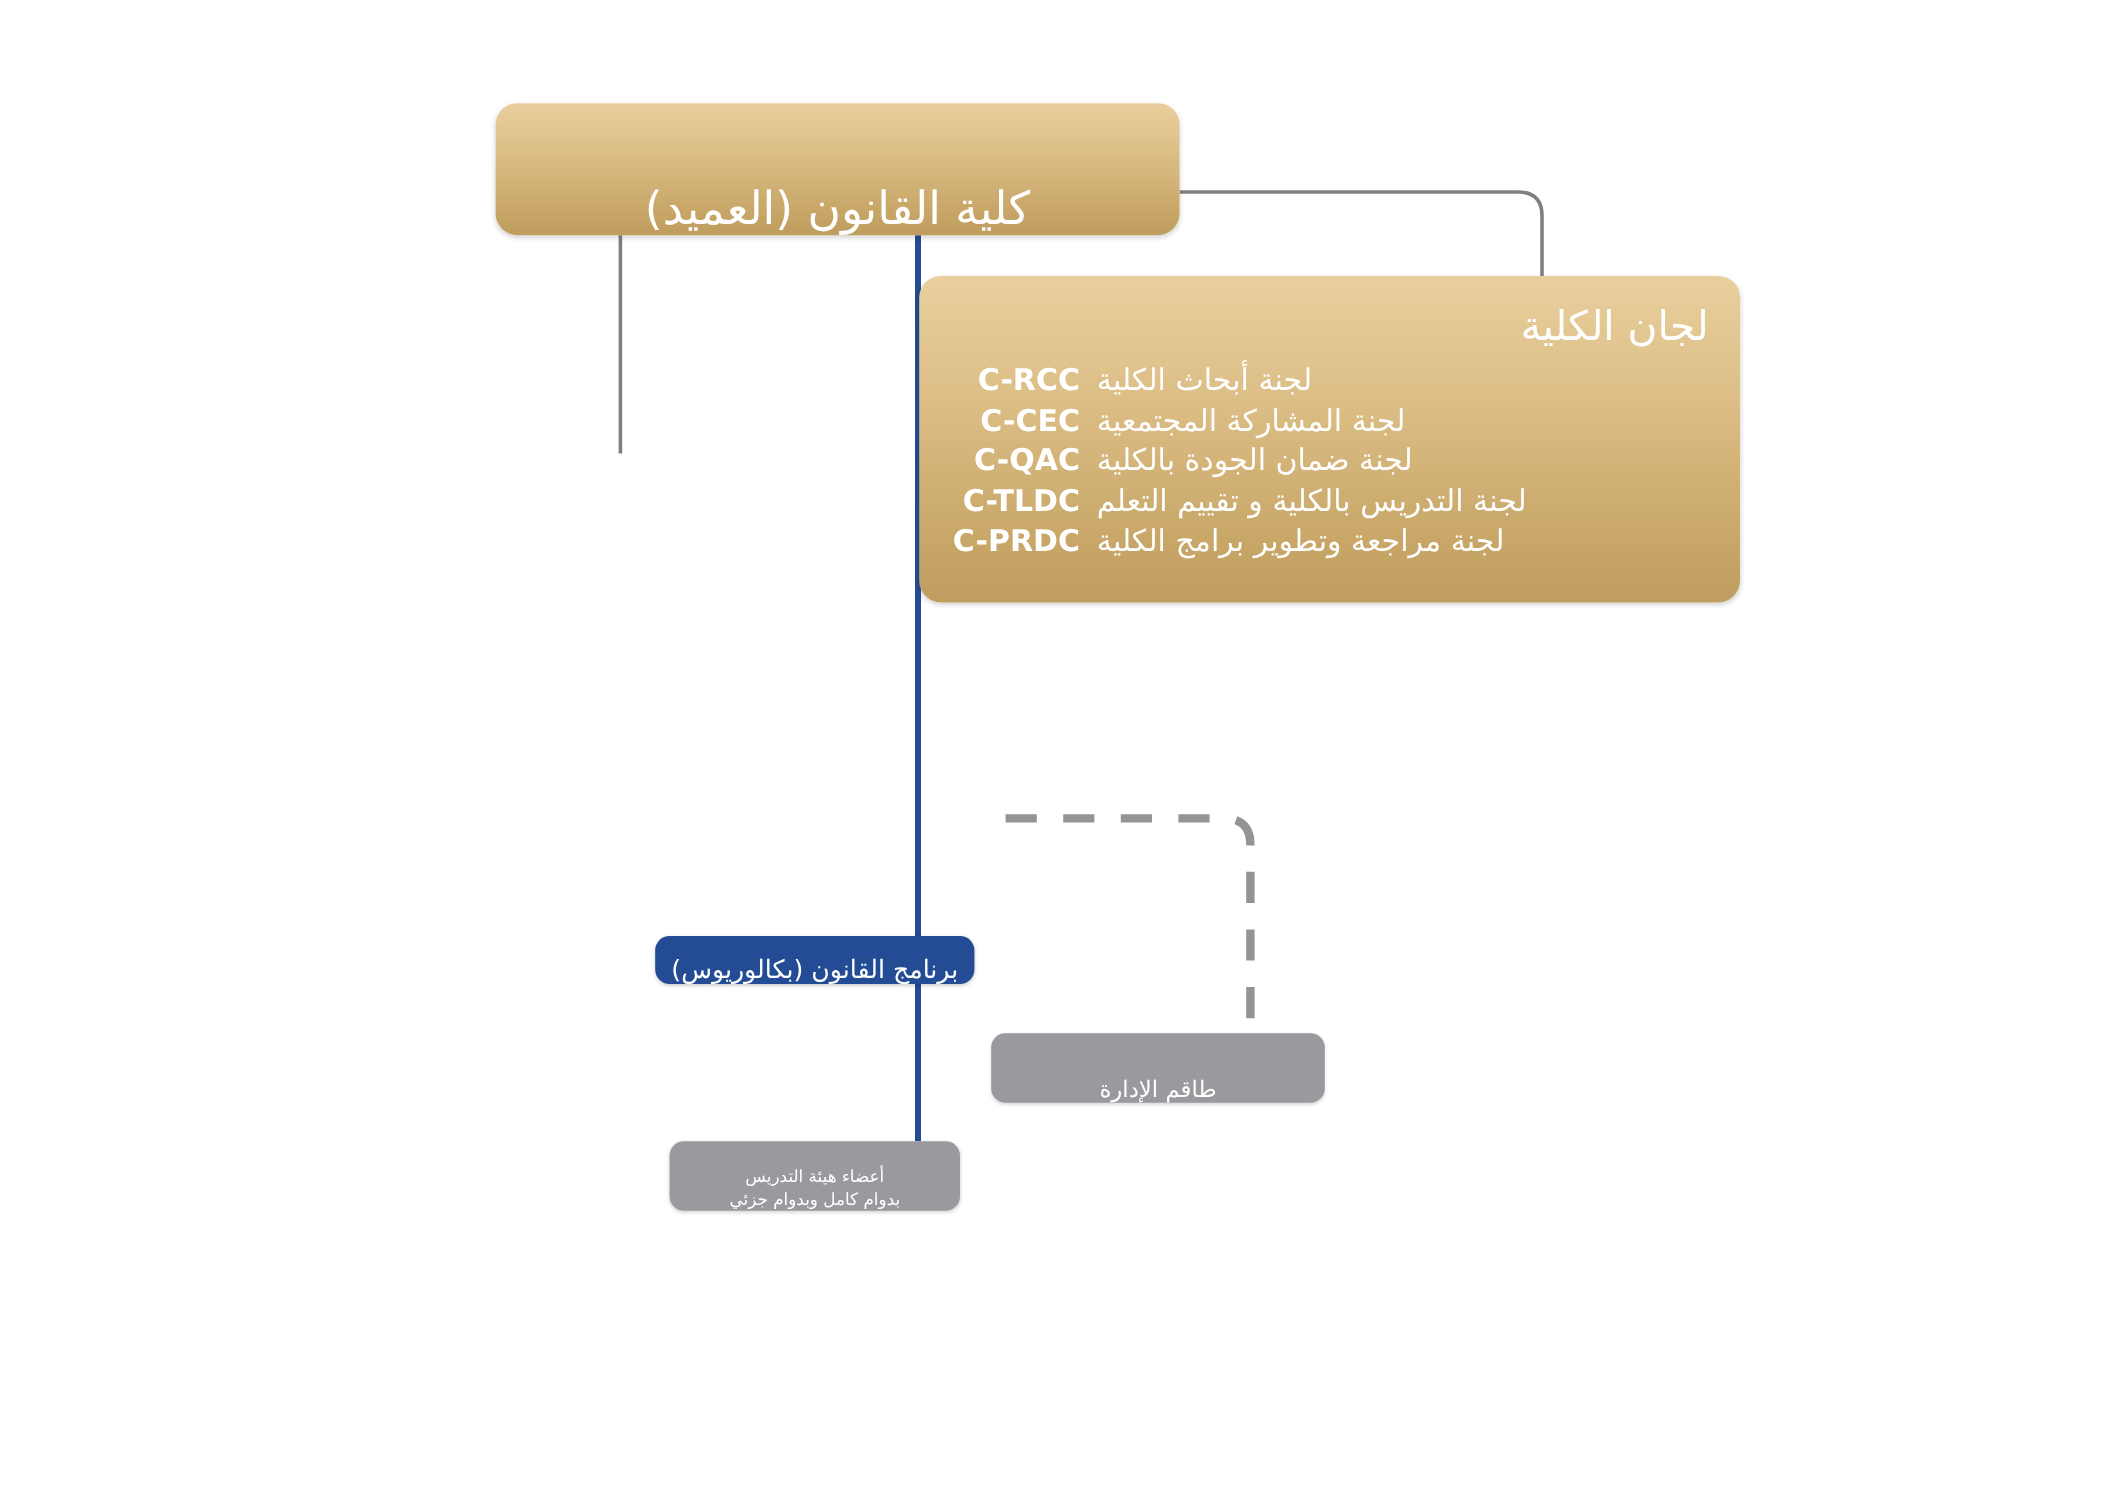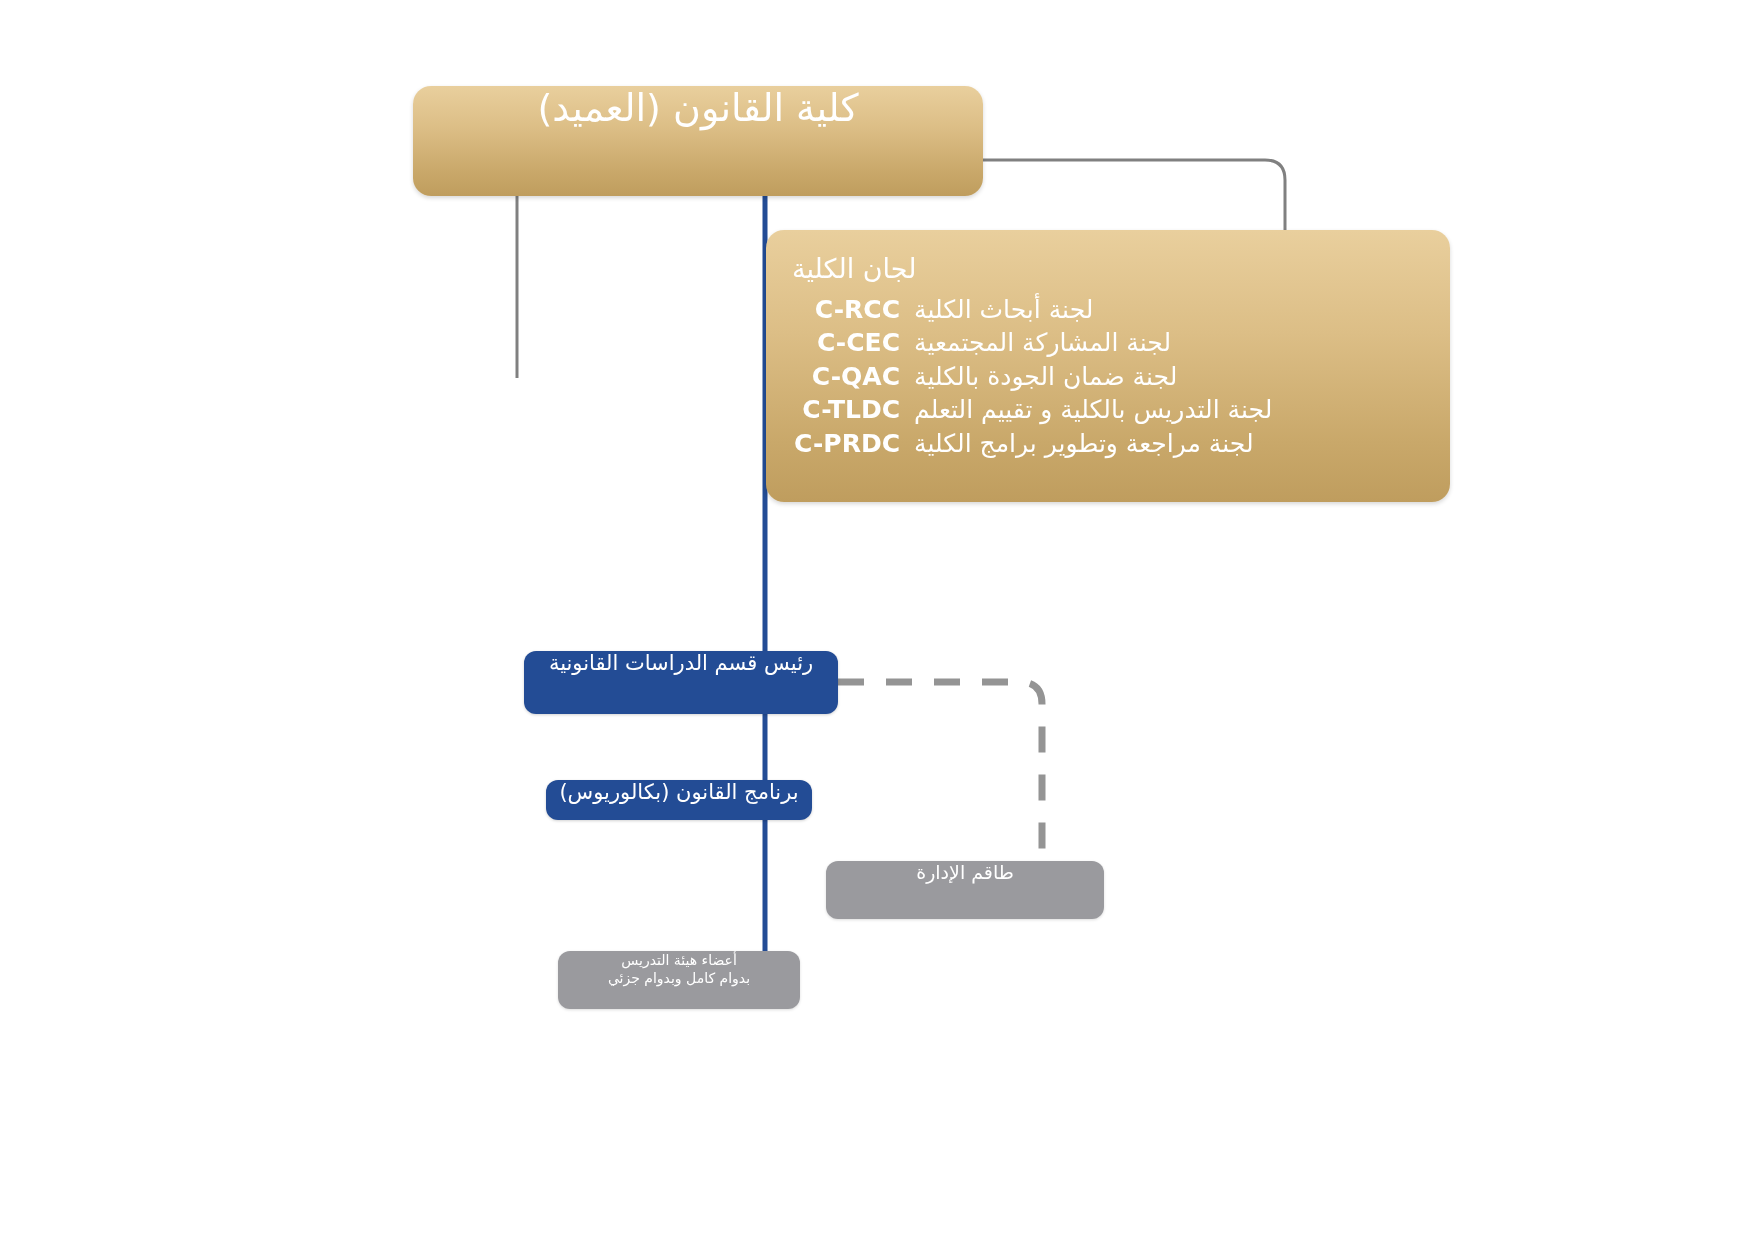--- a/index.html
+++ b/index.html
@@ -25,21 +25,21 @@
     width: 1754px;
     height: 1241px;
     pointer-events: none;
   }
   .node {
     position: absolute;
     box-sizing: border-box;
     display: flex;
     flex-direction: column;
     align-items: center;
-    justify-content: flex-start;
+    justify-content: flex-end;
     text-align: center;
     color: #ffffff;
     border-radius: 14px;
     direction: rtl;
     z-index: 3;
   }
   .gold {
     background: linear-gradient(180deg, #e9cf9d 0%, #dcbe86 38%, #c9a86a 78%, #bf9d5e 100%);
     box-shadow: 0 2px 4px rgba(0,0,0,0.16);
   }
@@ -65,22 +65,22 @@
     font-size: 29px;
   }
   #node-committees {
     left: 766px; top: 230px; width: 684px; height: 272px;
     border-radius: 18px;
     align-items: stretch;
     justify-content: flex-start;
     padding: 18px 26px 18px 26px;
   }
   #committees-title {
-    font-size: 27px;
-    text-align: left;
+    font-size: 34px;
+    text-align: right;
     margin: 6px 0 10px 0;
     line-height: 1.1;
   }
   .committee-list {
     display: flex;
     flex-direction: column;
     gap: 2px;
   }
   .committee-row {
     display: flex;
@@ -172,23 +172,20 @@
       </div>
 
       <div class="committee-row">
         <span class="committee-name">لجنة مراجعة وتطوير برامج الكلية</span>
         <span class="committee-code">C-PRDC</span>
       </div>
 
     </div>
   </div>
 
-  <div class="node blue" id="node-dept-head">
-    <span>رئيس قسم الدراسات القانونية</span>
-  </div>
 
   <div class="node blue" id="node-program">
     <span>برنامج القانون (بكالوريوس)</span>
   </div>
 
   <div class="node gray" id="node-admin-staff">
     <span>طاقم الإدارة</span>
   </div>
 
   <div class="node gray" id="node-faculty">

